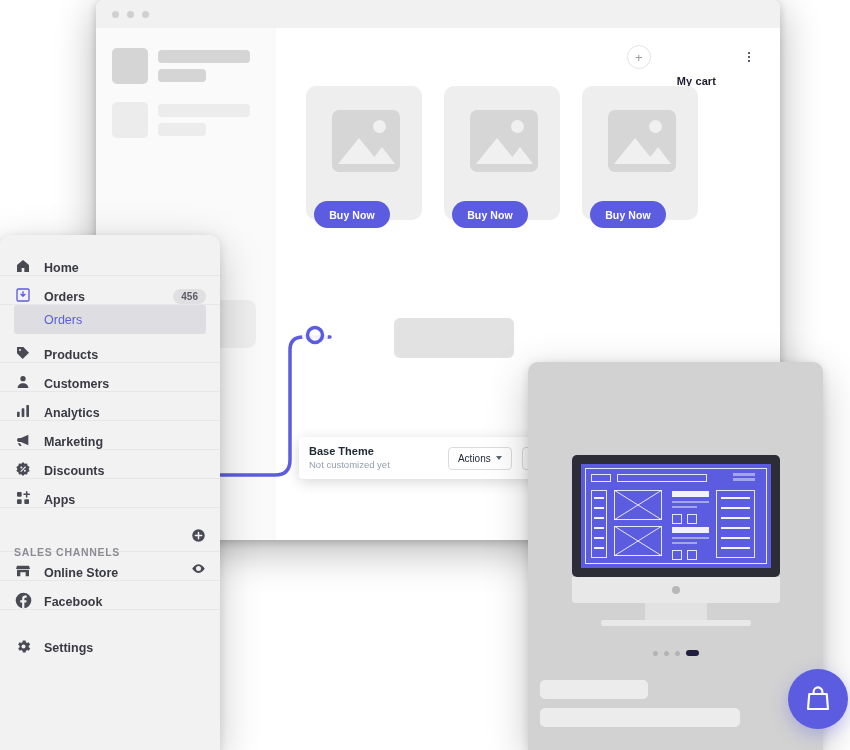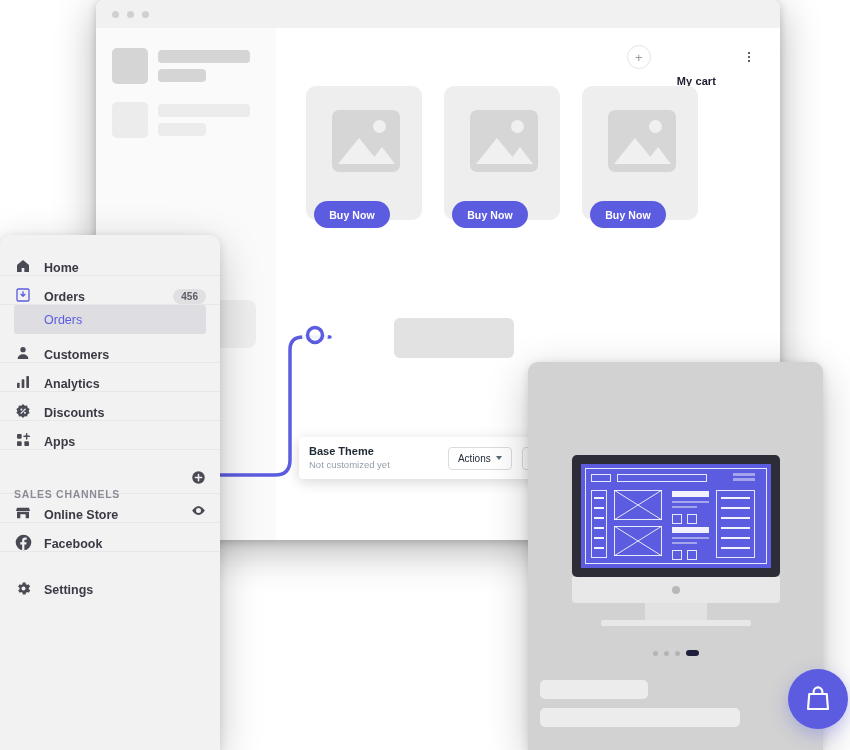--- a/index.html
+++ b/index.html
@@ -287,20 +287,28 @@
       </svg>
     </span>
     <span class="lbl">Orders</span>
     <span class="badge">456</span>
   </div>
 
   <div class="sub-item active">
     <span class="lbl">Orders</span>
   </div>
 
+  <div class="nav-item">
+    <span class="ic">
+      <svg width="16" height="16" viewBox="0 0 24 24" fill="#4a4a55">
+          <path d="M21 11.5 12.5 3H3v9.5L11.5 21zM7.5 9A1.5 1.5 0 1 1 9 7.5 1.5 1.5 0 0 1 7.5 9z"></path>
+        </svg>
+    </span>
+    <span class="lbl">Products</span>
+  </div>
 
   <div class="nav-item">
     <span class="ic">
       <svg width="16" height="16" viewBox="0 0 24 24" fill="#4a4a55">
           <circle cx="12" cy="7" r="4"></circle>
           <path d="M4 21c0-4.4 3.6-7 8-7s8 2.6 8 7z"></path>
         </svg>
     </span>
     <span class="lbl">Customers</span>
   </div>
@@ -309,20 +317,28 @@
     <span class="ic">
       <svg width="16" height="16" viewBox="0 0 24 24" fill="#4a4a55">
           <rect x="3" y="13" width="4" height="8" rx="1"></rect>
           <rect x="10" y="8" width="4" height="13" rx="1"></rect>
           <rect x="17" y="3" width="4" height="18" rx="1"></rect>
         </svg>
     </span>
     <span class="lbl">Analytics</span>
   </div>
 
+  <div class="nav-item">
+    <span class="ic">
+      <svg width="16" height="16" viewBox="0 0 24 24" fill="#4a4a55">
+          <path d="M20 4v16L9 15H6a3 3 0 0 1 0-6h3zM4 17l3 4h3l-2.5-4z"></path>
+        </svg>
+    </span>
+    <span class="lbl">Marketing</span>
+  </div>
 
   <div class="nav-item">
     <span class="ic">
       <svg width="16" height="16" viewBox="0 0 24 24" fill="#4a4a55">
           <path d="M12 1.5 14.6 4l3.5-.4.9 3.4 3 1.9-1.6 3.1 1.6 3.1-3 1.9-.9 3.4-3.5-.4L12 22.5 9.4 20l-3.5.4-.9-3.4-3-1.9L3.6 12 2 8.9l3-1.9.9-3.4L9.4 4z"></path>
           <path d="M9 15.5 15.5 9" stroke="#f2f2f2" stroke-width="1.6" stroke-linecap="round"></path>
           <circle cx="9.6" cy="9.6" r="1.5" fill="#f2f2f2"></circle>
           <circle cx="14.8" cy="14.8" r="1.5" fill="#f2f2f2"></circle>
         </svg>
     </span>

